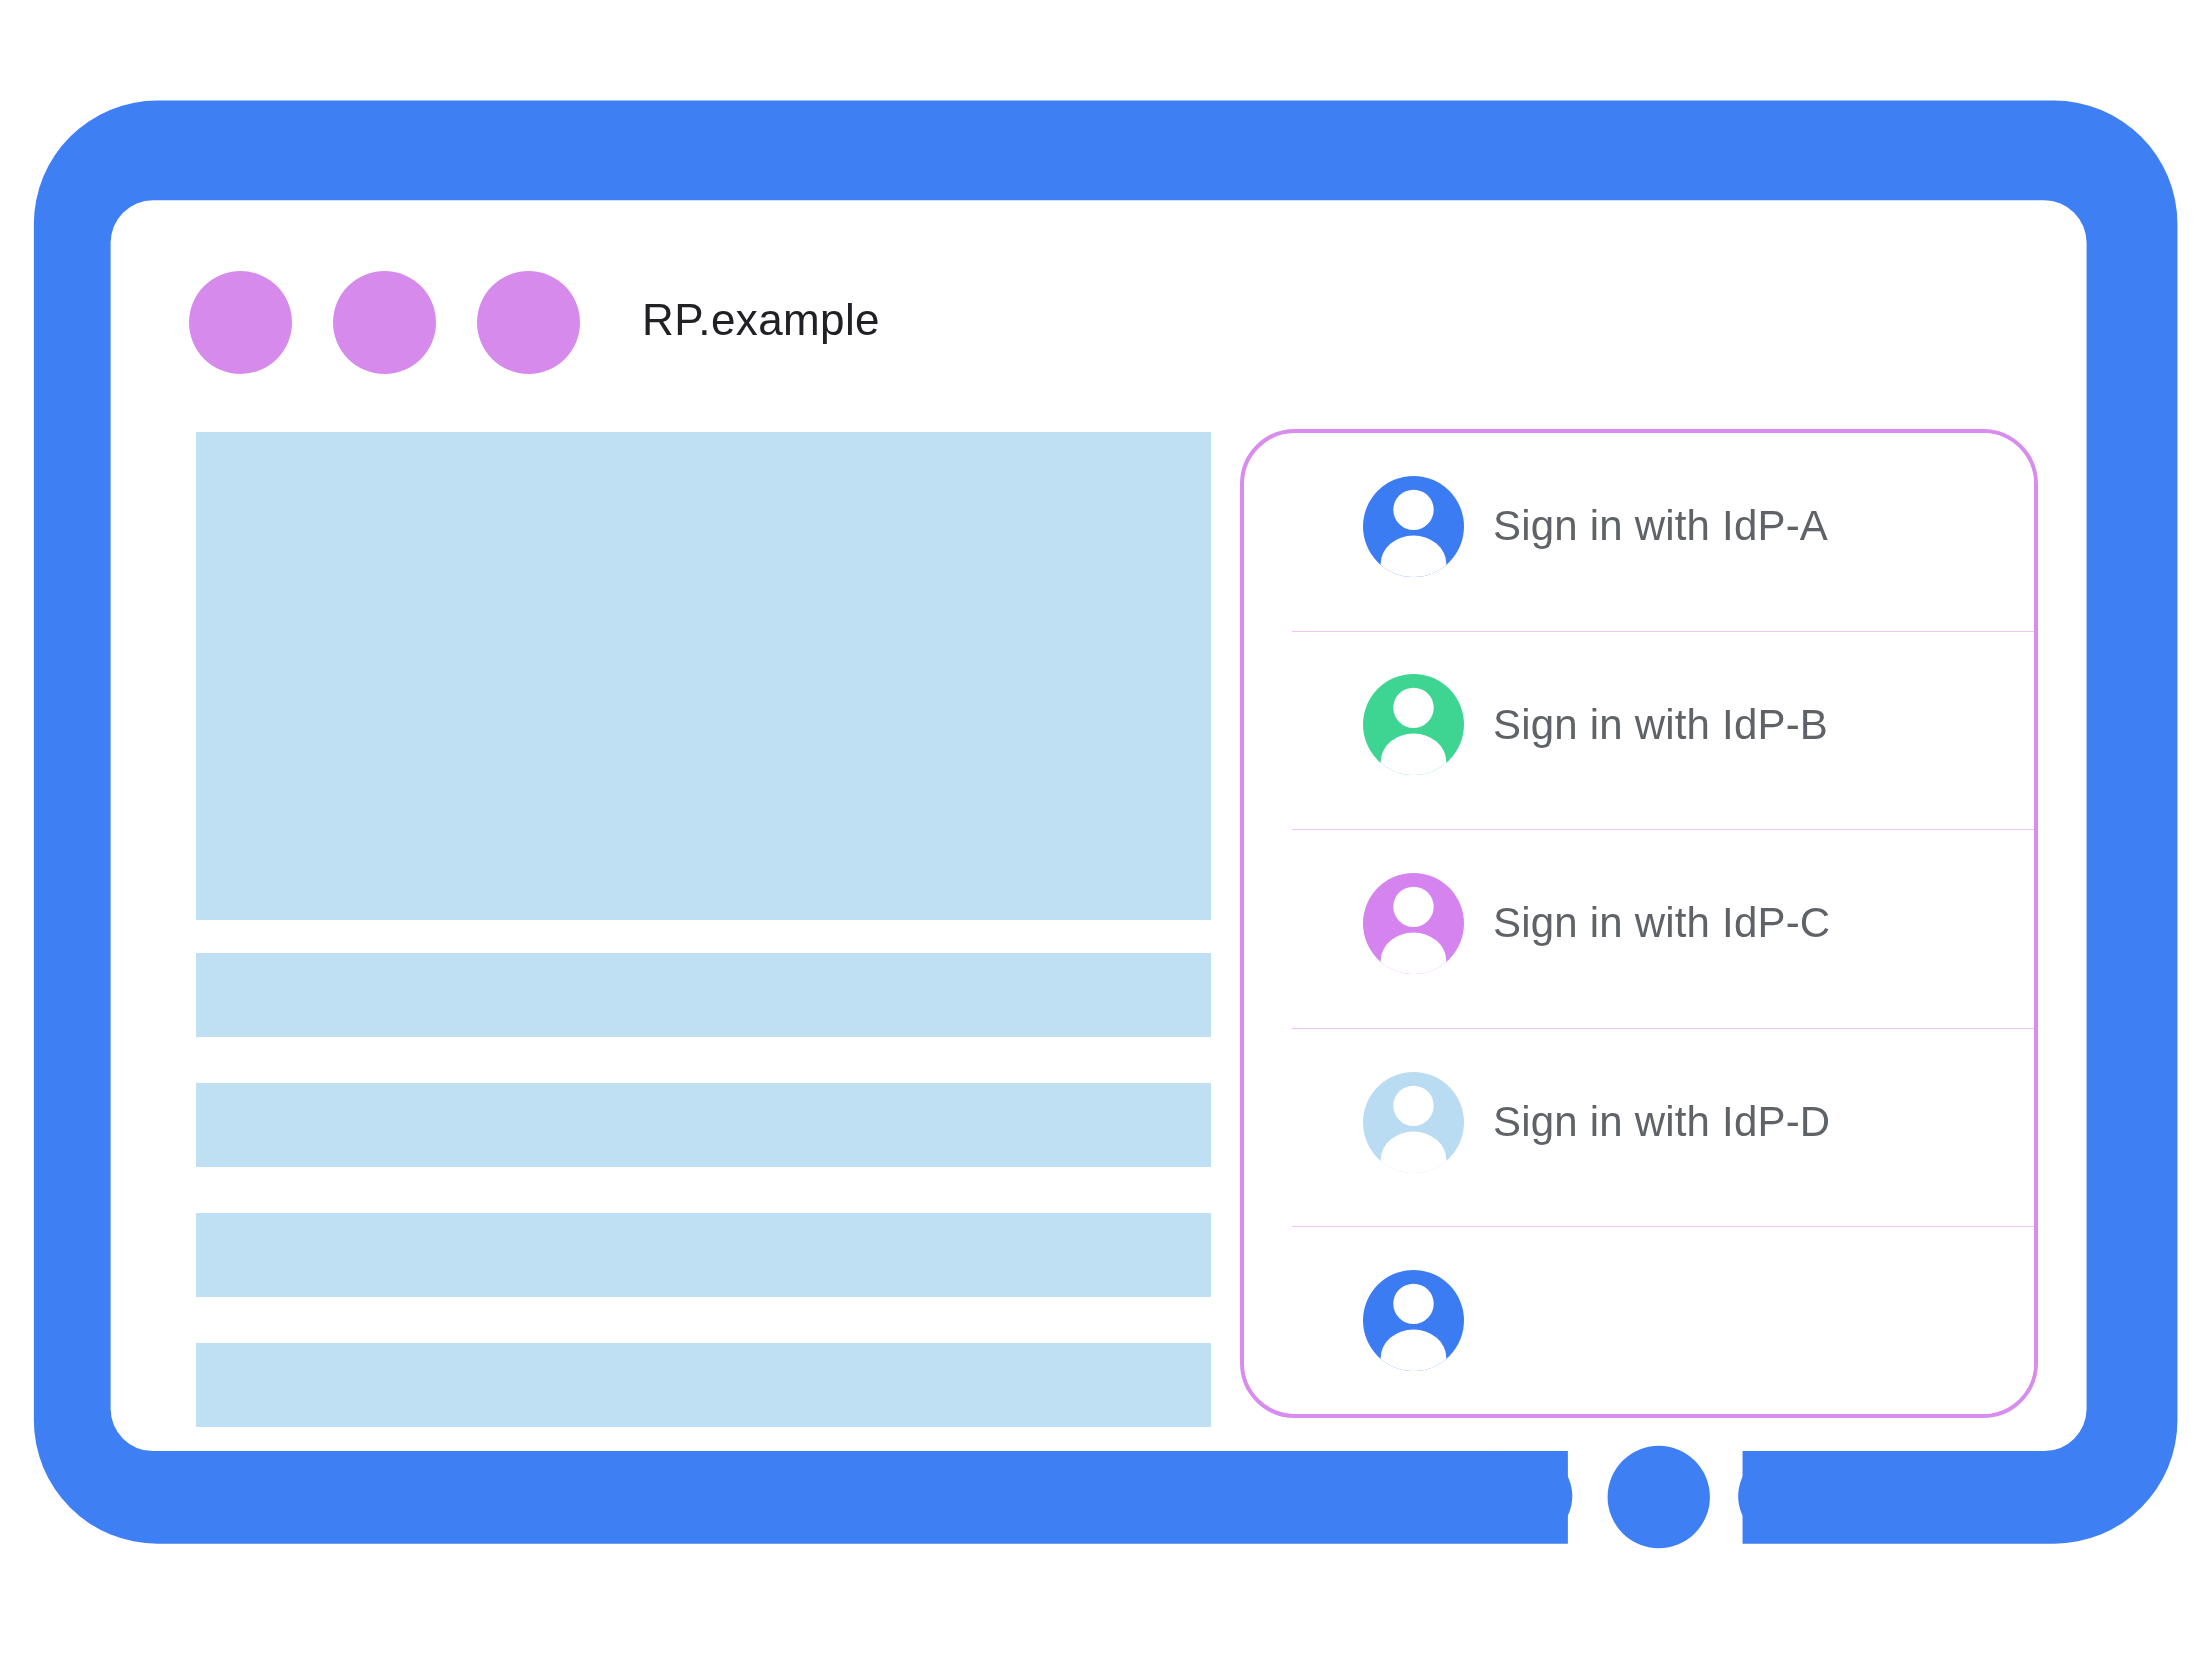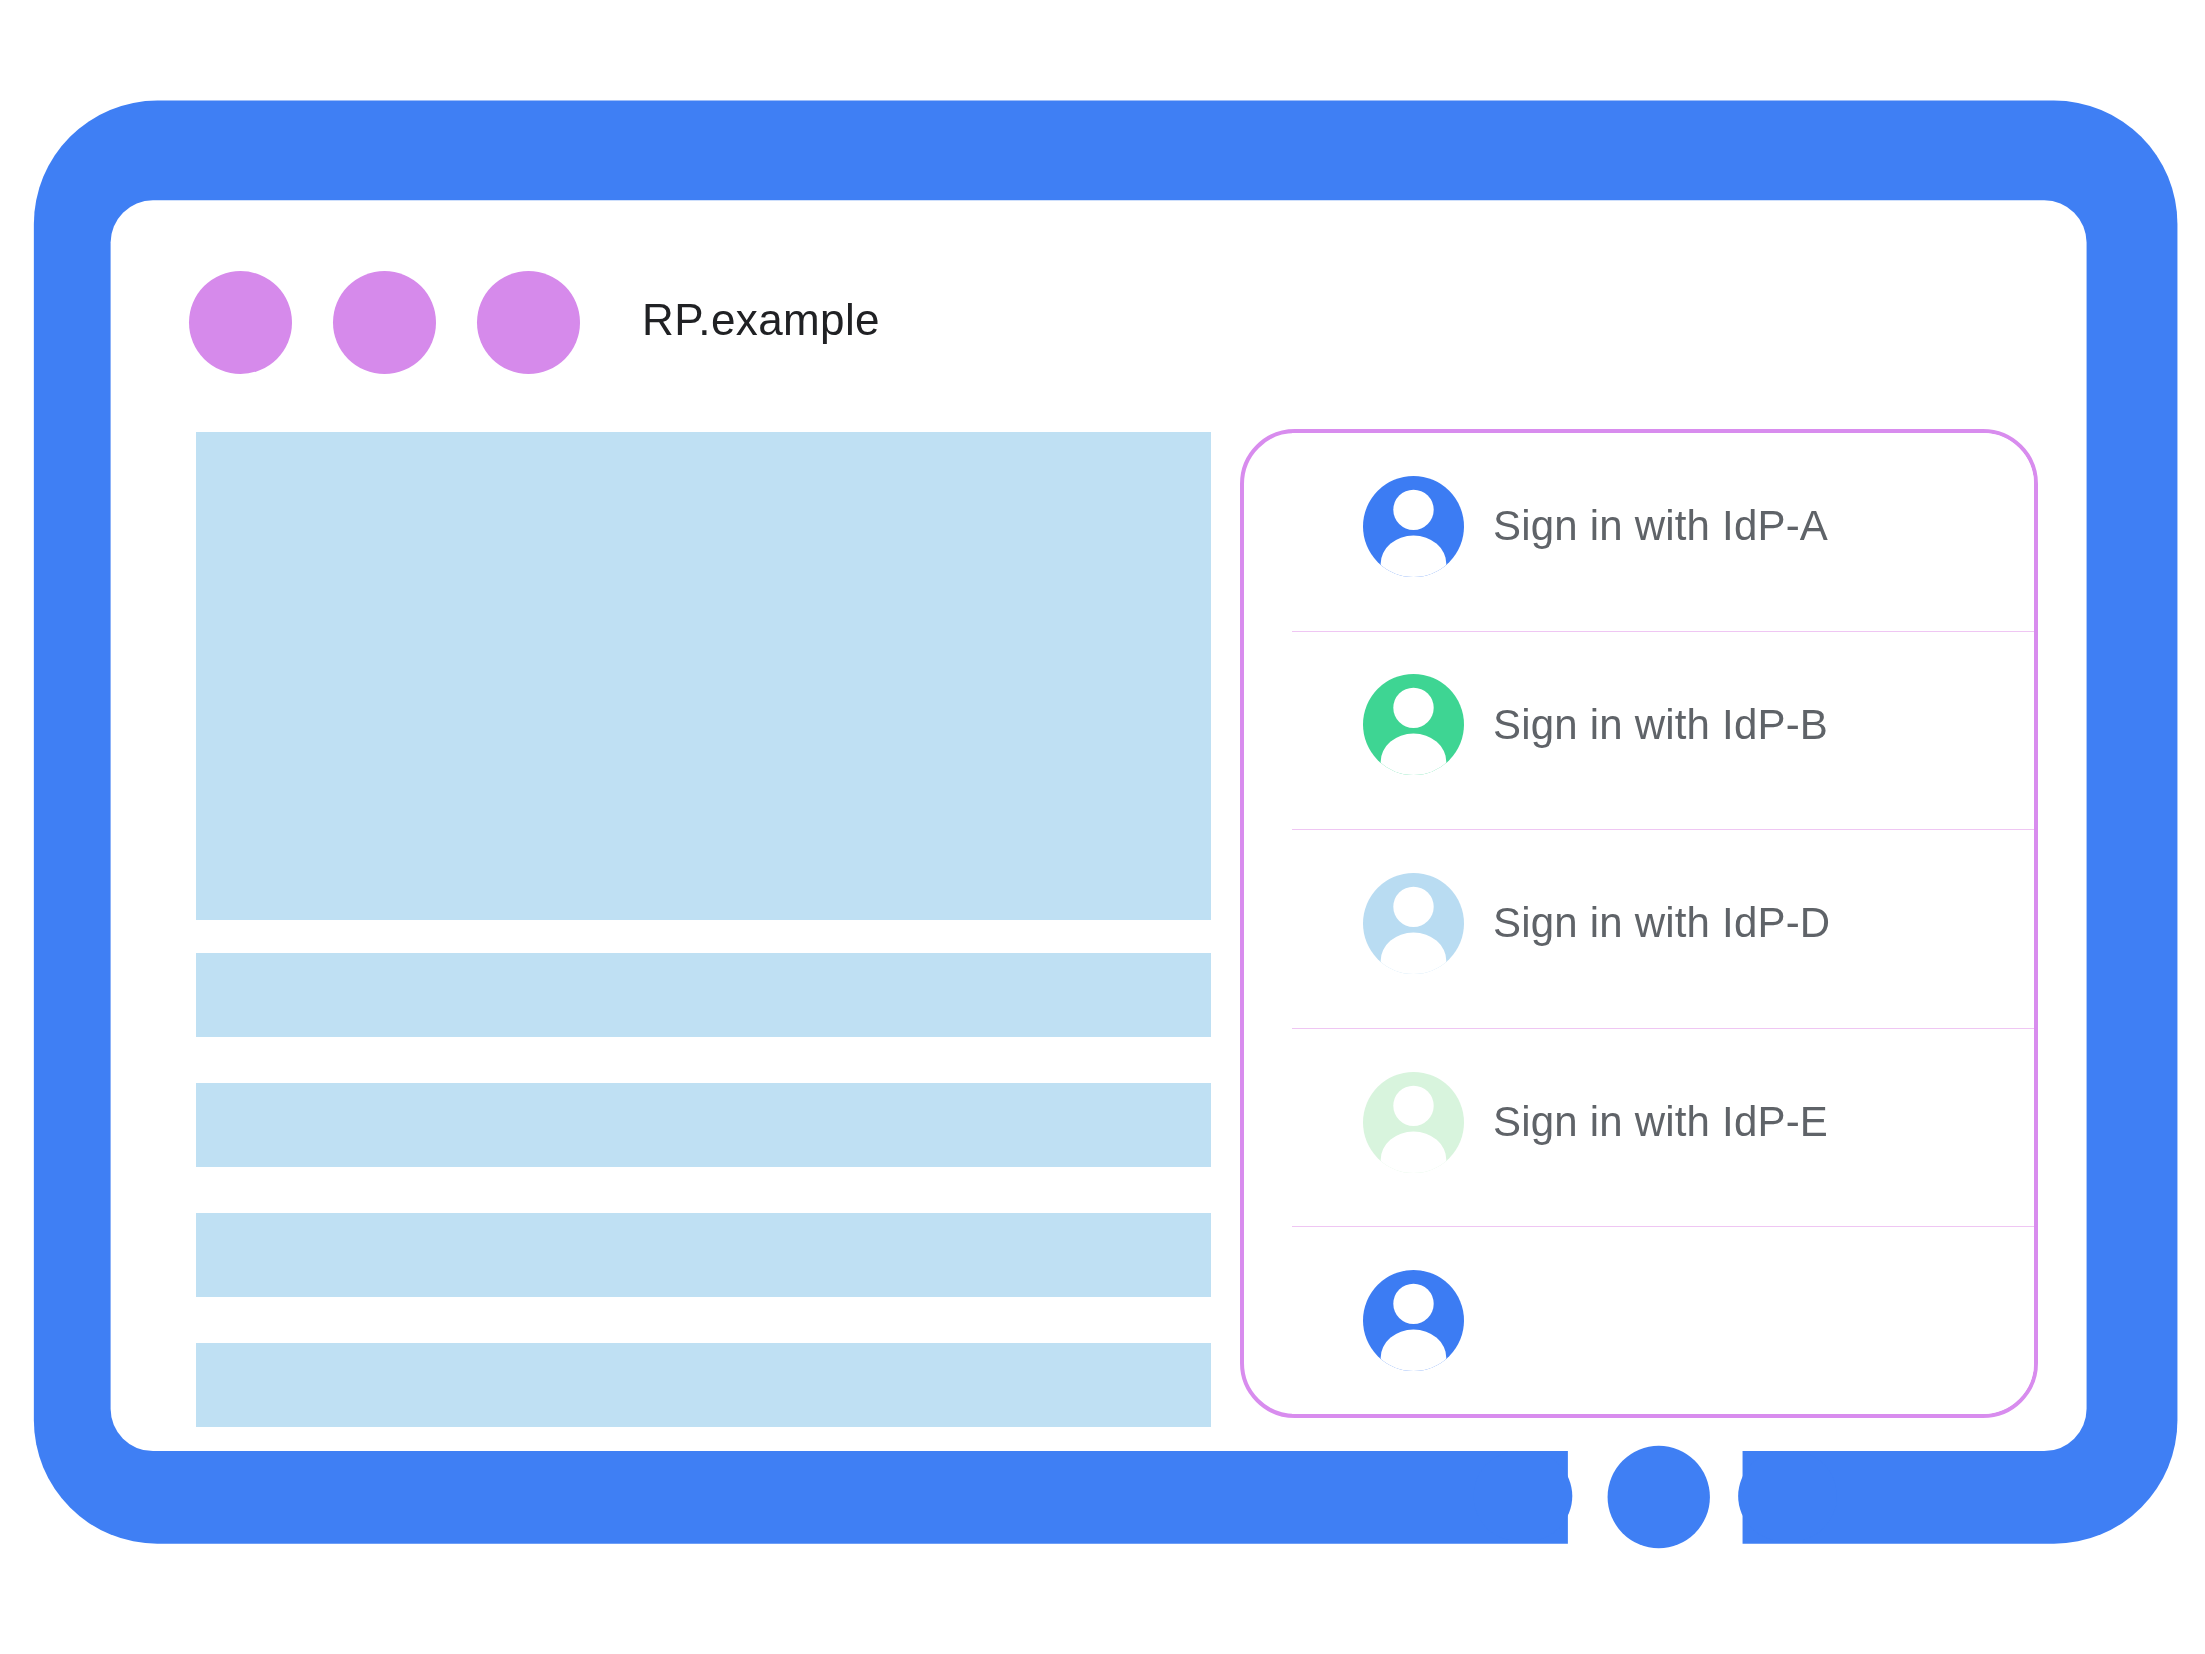--- a/index.html
+++ b/index.html
@@ -121,49 +121,49 @@
                 <ellipse cx="50" cy="87" rx="32.5" ry="28"></ellipse>
               </g>
             </svg>
           </span>
           <span class="signin-label">Sign in with IdP-B</span>
         </div>
         <div class="signin-row">
           <span class="avatar">
             <svg viewBox="0 0 100 100" width="101" height="101">
               <defs>
+                <clipPath id="avclip2">
+                  <circle cx="50" cy="50" r="50"></circle>
+                </clipPath>
+              </defs>
+              <circle class="avatar-bg" cx="50" cy="50" r="50" fill="#D583EF"></circle>
+              <g clip-path="url(#avclip2)" fill="#FFFFFF">
+                <circle cx="50" cy="33.5" r="20"></circle>
+                <ellipse cx="50" cy="87" rx="32.5" ry="28"></ellipse>
+              </g>
+            </svg>
+          </span>
+          <span class="signin-label">Sign in with IdP-C</span>
+        </div>
+        <div class="signin-row">
+          <span class="avatar">
+            <svg viewBox="0 0 100 100" width="101" height="101">
+              <defs>
                 <clipPath id="avclip3">
                   <circle cx="50" cy="50" r="50"></circle>
                 </clipPath>
               </defs>
               <circle class="avatar-bg" cx="50" cy="50" r="50" fill="#B9DCF2"></circle>
               <g clip-path="url(#avclip3)" fill="#FFFFFF">
                 <circle cx="50" cy="33.5" r="20"></circle>
                 <ellipse cx="50" cy="87" rx="32.5" ry="28"></ellipse>
               </g>
             </svg>
           </span>
           <span class="signin-label">Sign in with IdP-D</span>
-        </div>
-        <div class="signin-row">
-          <span class="avatar">
-            <svg viewBox="0 0 100 100" width="101" height="101">
-              <defs>
-                <clipPath id="avclip4">
-                  <circle cx="50" cy="50" r="50"></circle>
-                </clipPath>
-              </defs>
-              <circle class="avatar-bg" cx="50" cy="50" r="50" fill="#D8F4DD"></circle>
-              <g clip-path="url(#avclip4)" fill="#FFFFFF">
-                <circle cx="50" cy="33.5" r="20"></circle>
-                <ellipse cx="50" cy="87" rx="32.5" ry="28"></ellipse>
-              </g>
-            </svg>
-          </span>
-          <span class="signin-label">Sign in with IdP-E</span>
         </div>
         <div class="signin-row">
           <span class="avatar">
             <svg viewBox="0 0 100 100" width="101" height="101">
               <defs>
                 <clipPath id="avclip6">
                   <circle cx="50" cy="50" r="50"></circle>
                 </clipPath>
               </defs>
               <circle class="avatar-bg" cx="50" cy="50" r="50" fill="#3C7CF3"></circle>

